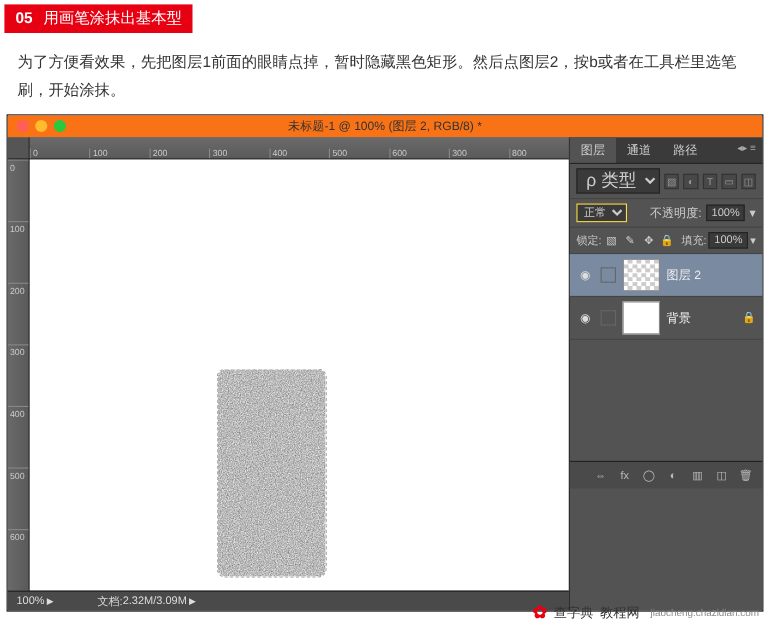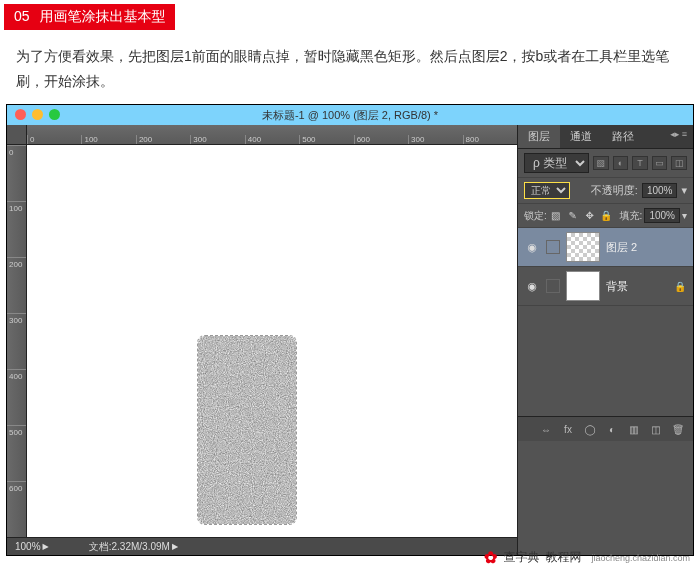--- a/index.html
+++ b/index.html
@@ -1,44 +1,44 @@
 <!DOCTYPE html>
 <html><head>
 <meta charset="utf-8">
 <style>
 *{margin:0;padding:0;box-sizing:border-box;font-family:"Microsoft YaHei",Arial,sans-serif}
 body{background:#fff;width:700px;height:573px;position:relative;overflow:hidden}
 .step-header{background:#e60012;color:#fff;display:inline-block;padding:4px 10px;font-size:14px;margin:4px 0 0 4px}
-.step-num{font-weight:normal;margin-right:6px}
+.step-num{font-weight:bold;margin-right:6px}
 .instruction{font-size:14px;color:#333;margin:14px 16px 10px;line-height:1.8}
 .ps-outer{border:1px solid #000;margin:6px 6px 0;position:relative}
 .mac-traffic{position:absolute;top:4px;left:8px;display:flex;gap:6px}
 .mac-dot{width:11px;height:11px;border-radius:50%}
 .dot-r{background:#ff5f56}.dot-y{background:#ffbd2e}.dot-g{background:#27c93f}
-.titlebar{background:#7dd3fc;height:20px;text-align:center;font-size:11px;line-height:20px;color:#333}
+.titlebar{background:#f97316;height:20px;text-align:center;font-size:11px;line-height:20px;color:#333}
 .ps-body{display:flex;background:#535353;height:430px}
 .canvas-area{flex:1;position:relative;background:#535353}
 .ruler-corner{position:absolute;top:0;left:0;width:20px;height:20px;background:#555;border-right:1px solid #222;border-bottom:1px solid #222}
 .ruler-h{position:absolute;top:0;left:20px;right:0;height:20px;background:linear-gradient(#6a6a6a,#5a5a5a);border-bottom:1px solid #222;color:#ccc;font-size:8px;display:flex;align-items:flex-end;overflow:hidden}
 .ruler-h span{display:inline-block;width:58px;text-align:left;padding-left:2px;border-left:1px solid #888}
 .ruler-v{position:absolute;top:20px;left:0;width:20px;bottom:18px;background:linear-gradient(90deg,#6a6a6a,#5a5a5a);border-right:1px solid #222;color:#ccc;font-size:8px;display:flex;flex-direction:column;overflow:hidden}
 .ruler-v span{height:58px;border-top:1px solid #888;padding-top:2px;padding-left:2px}
 .canvas-white{position:absolute;top:20px;left:20px;right:0;bottom:18px;background:#fff;overflow:hidden}
 .brush-rect{position:absolute;left:170px;top:190px;width:100px;height:190px;border:1px dashed #999;border-radius:8px;overflow:hidden}
 .brush-rect svg{width:100%;height:100%}
 .statusbar{position:absolute;bottom:0;left:0;right:0;height:18px;background:#4a4a4a;color:#ddd;font-size:10px;display:flex;align-items:center;padding:0 8px;border-top:1px solid #222}
 .statusbar .arrow{margin-left:2px;font-size:8px}
 .statusbar .docsize{margin-left:40px}
 .panel{width:176px;background:#535353;border-left:1px solid #222;color:#ccc;font-size:11px}
 .panel-tabs{display:flex;background:#3a3a3a;border-bottom:1px solid #222}
 .ptab{padding:4px 10px;cursor:pointer}
 .ptab.active{background:#535353}
 .panel-minmax{margin-left:auto;padding:4px 6px;font-size:9px;color:#aaa}
 .panel-row{display:flex;align-items:center;padding:4px 6px;border-bottom:1px solid #444;gap:4px}
-.filter-select{background:#3a3a3a;border:1px solid #222;color:#ccc;padding:1px 4px;font-size:12px;flex:1}
+.filter-select{background:#3a3a3a;border:1px solid #222;color:#ccc;padding:1px 4px;font-size:16px;flex:1}
 .mini-icon{width:16px;height:14px;background:#484848;border:1px solid #333;display:inline-flex;align-items:center;justify-content:center;font-size:9px;color:#999}
 .blend-row select{background:#3a3a3a;border:1px solid #fde047;color:#ccc;font-size:10px;padding:1px 2px}
 .opacity-box{background:#3a3a3a;border:1px solid #222;color:#ccc;padding:1px 4px;font-size:10px}
 .lock-row{font-size:10px;gap:2px}
 .lock-icons{display:flex;gap:3px}
 .lock-icons span{width:14px;height:14px;display:inline-flex;align-items:center;justify-content:center;font-size:10px}
 .layers-list{background:#535353}
 .layer-item{display:flex;align-items:center;padding:4px 6px;border-bottom:1px solid #444;gap:6px;cursor:pointer}
 .layer-item.selected{background:#7a8aa0}
 .eye{width:16px;text-align:center;color:#ddd}

